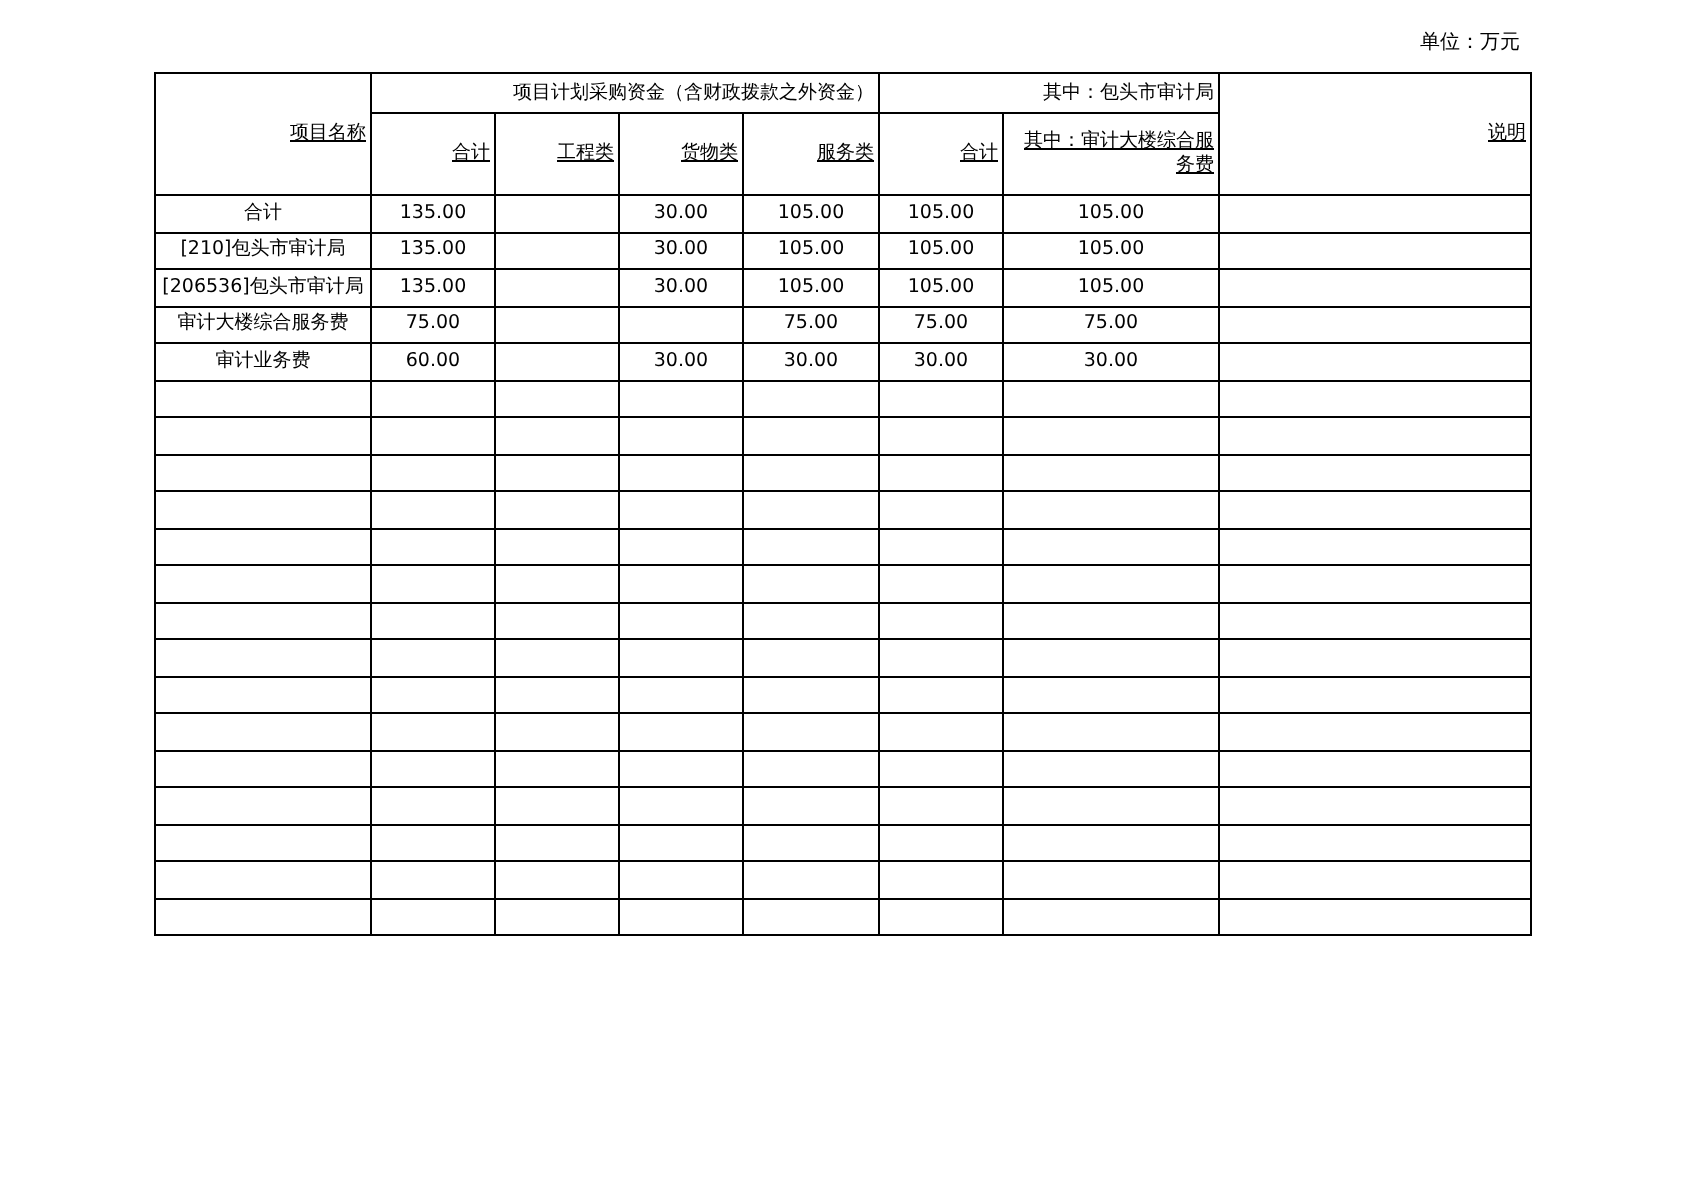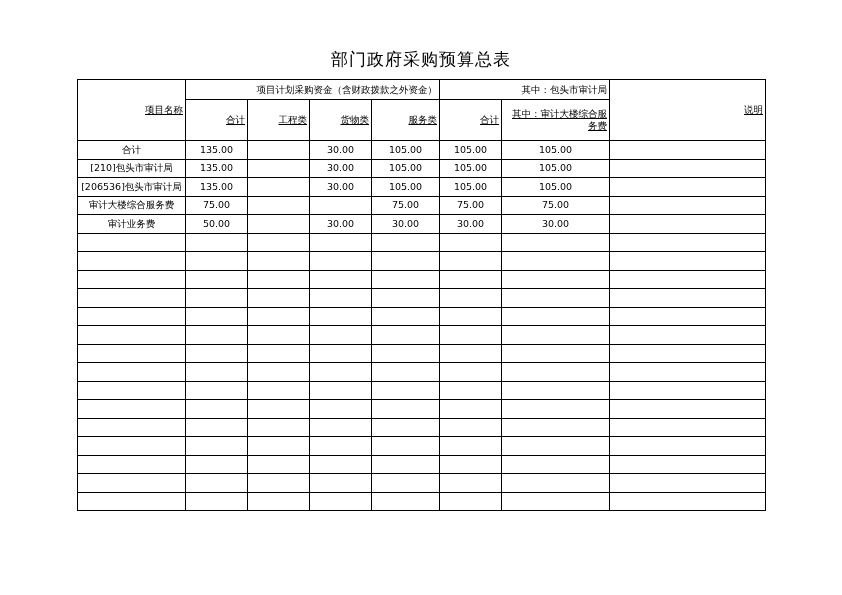--- a/index.html
+++ b/index.html
@@ -76,22 +76,22 @@
   .col-serv   { width: 68px; }
   .col-ftotal { width: 62px; }
   .col-fserv  { width: 108px; }
   .col-note   { width: 156px; }
 </style>
 </head>
 <body>
 
 <div class="page">
 
-  <div class="doc-title">部门政府采购预算总表</div>
-
+
+  <div class="unit-line">单位：万元</div>
 
   <div class="table-wrap">
     <table class="budget">
       <colgroup>
         <col class="col-name">
         <col class="col-total">
         <col class="col-eng">
         <col class="col-goods">
         <col class="col-serv">
         <col class="col-ftotal">
@@ -150,21 +150,21 @@
             <td class="num">75.00</td>
             <td class="num"></td>
             <td class="num"></td>
             <td class="num">75.00</td>
             <td class="num">75.00</td>
             <td class="num">75.00</td>
             <td></td>
           </tr>
           <tr>
             <td>审计业务费</td>
-            <td class="num">50.00</td>
+            <td class="num">60.00</td>
             <td class="num"></td>
             <td class="num">30.00</td>
             <td class="num">30.00</td>
             <td class="num">30.00</td>
             <td class="num">30.00</td>
             <td></td>
           </tr>
           <tr>
             <td></td>
             <td class="num"></td>

